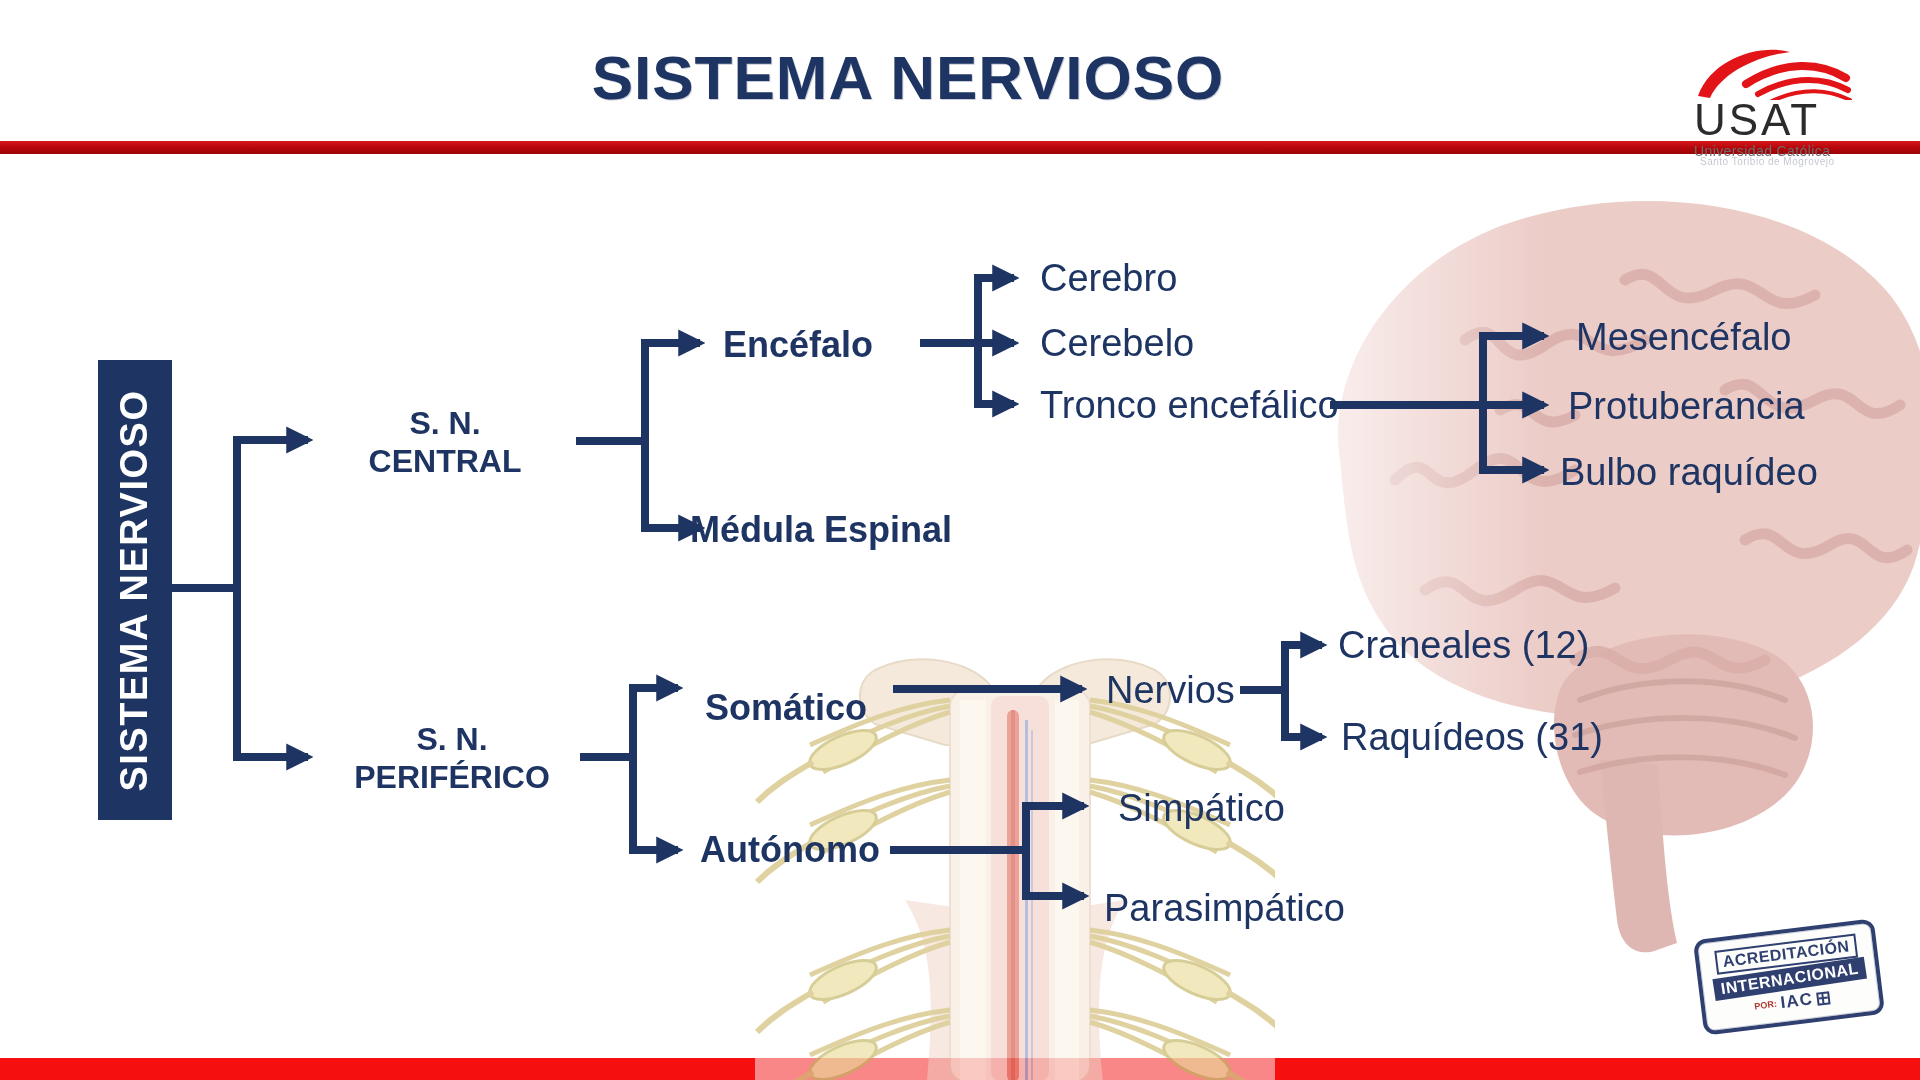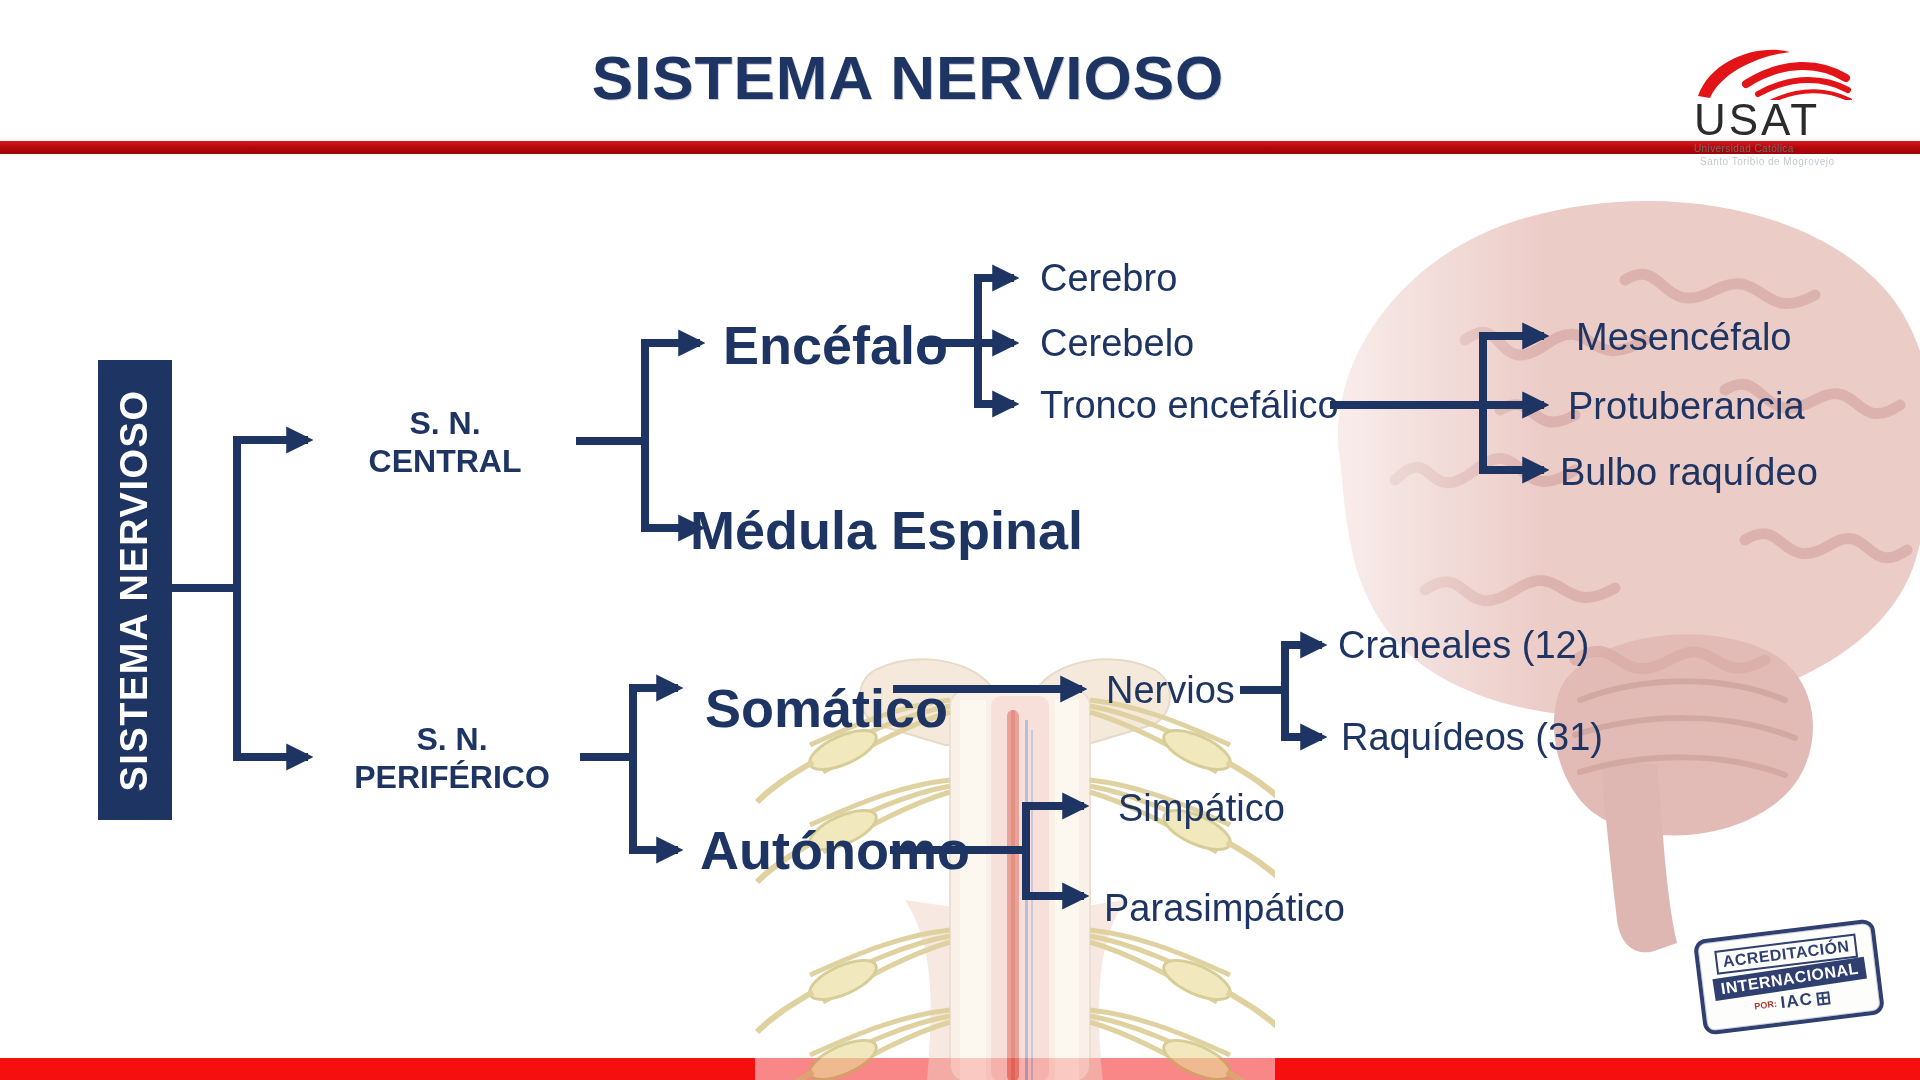--- a/index.html
+++ b/index.html
@@ -13,34 +13,34 @@
     position:absolute; left:908px; top:77px; transform:translate(-50%,-50%);
     font-size:62px; font-weight:700; color:#1e3563; letter-spacing:1px; white-space:nowrap;
     text-shadow:1px 1px 0 rgba(30,53,99,.25);
   }
   .rule { position:absolute; left:0; top:141px; width:1920px; height:13px;
     background:linear-gradient(180deg,#d8191d 0%, #b30509 55%, #9c0408 100%); z-index:3;}
   .bottombar { position:absolute; left:0; top:1058px; width:1920px; height:22px; background:#f50f0f; z-index:2;}
 
   .usat { position:absolute; left:1694px; top:42px; width:170px; z-index:4; }
   .usat-name { font-size:44px; color:#2b2b2b; letter-spacing:3px; line-height:1; margin-top:-6px;}
-  .usat-sub { font-size:10px; color:#6d6d6d; letter-spacing:.4px; margin-top:1px;}
+  .usat-sub { font-size:14px; color:#6d6d6d; letter-spacing:.4px; margin-top:1px;}
   .usat-tag { position:absolute; left:1700px; top:156px; font-size:10px; color:#7c8496; opacity:.45;
     letter-spacing:.5px; z-index:4; filter:blur(.4px); }
 
   
   .rootbox { position:absolute; left:98px; top:360px; width:74px; height:460px;
     background:#1e3563; display:flex; align-items:center; justify-content:center; z-index:4; }
   .rootbox span { transform:rotate(-90deg); white-space:nowrap; color:#ffffff;
     font-size:38px; font-weight:700; letter-spacing:1.5px; }
 
   
   .lbl { position:absolute; white-space:nowrap; color:#1e3563; transform:translateY(-50%); z-index:5; }
   .r { font-size:38px; font-weight:400; }
-  .b { font-size:54px; font-weight:700; }
+  .b { font-size:36px; font-weight:700; }
   .node2 { position:absolute; transform:translate(-50%,-50%); text-align:center;
     color:#1e3563; font-weight:700; font-size:32px; line-height:1.18; z-index:5; white-space:nowrap;}
   .node2 span { display:block; }
 
   svg.connectors { position:absolute; left:0; top:0; z-index:4; }
   svg.artwork { position:absolute; z-index:1; }
   svg.spine-art { position:absolute; z-index:2; }
 
   
   .stamp { position:absolute; left:1698px; top:929px; width:182px; height:96px;

